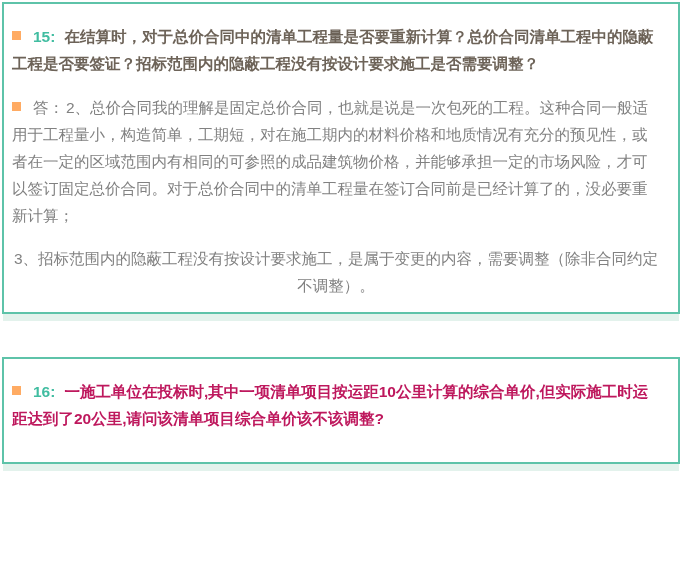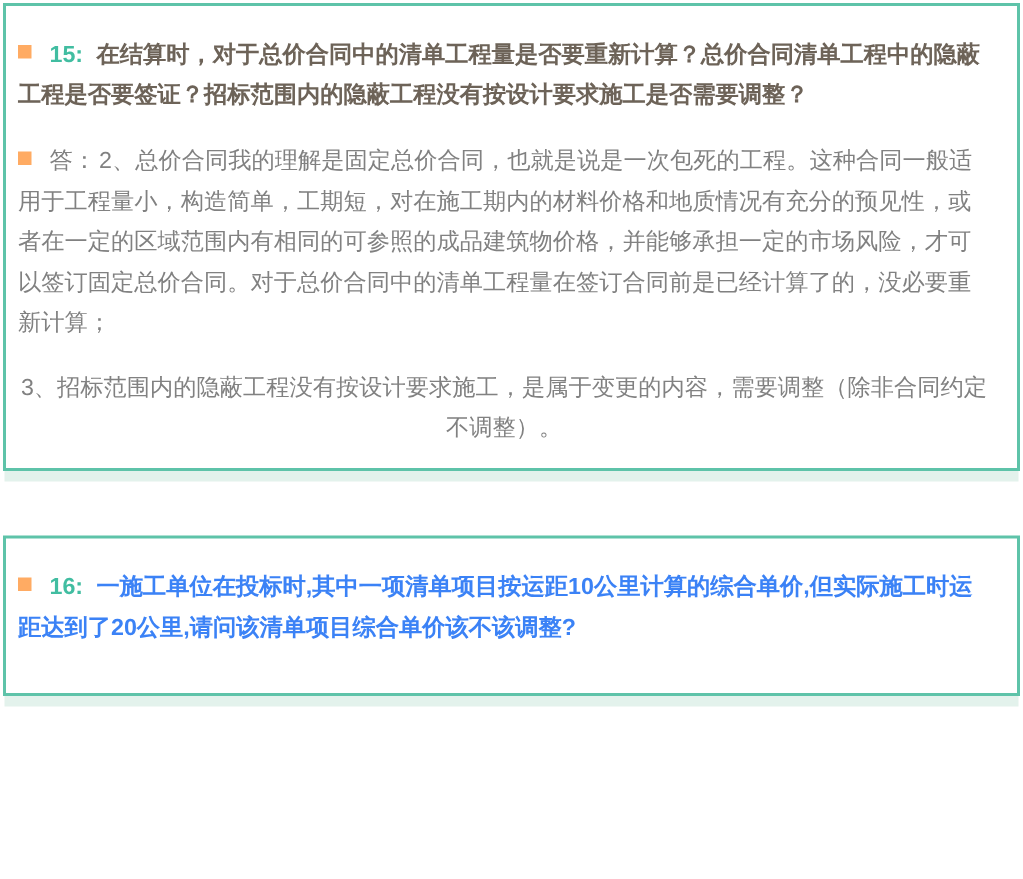--- a/index.html
+++ b/index.html
@@ -63,17 +63,17 @@
       <span class="bullet"></span><span class="qnum">15:</span><span style="color: rgb(109, 99, 88);">在结算时，对于总价合同中的清单工程量是否要重新计算？总价合同清单工程中的隐蔽工程是否要签证？招标范围内的隐蔽工程没有按设计要求施工是否需要调整？</span>
     </p>
     <p class="para">
       <span class="bullet"></span><span class="alabel">答：</span><span>2、总价合同我的理解是固定总价合同，也就是说是一次包死的工程。这种合同一般适用于工程量小，构造简单，工期短，对在施工期内的材料价格和地质情况有充分的预见性，或者在一定的区域范围内有相同的可参照的成品建筑物价格，并能够承担一定的市场风险，才可以签订固定总价合同。对于总价合同中的清单工程量在签订合同前是已经计算了的，没必要重新计算；</span>
     </p>
     <p class="para">3、招标范围内的隐蔽工程没有按设计要求施工，是属于变更的内容，需要调整（除非合同约定不调整）。</p>
   </section>
 
   <section class="card">
     <p class="question">
-      <span class="bullet"></span><span class="qnum">16:</span><span style="color: #3b82f6;">一施工单位在投标时,其中一项清单项目按运距10公里计算的综合单价,但实际施工时运距达到了20公里,请问该清单项目综合单价该不该调整?</span>
+      <span class="bullet"></span><span class="qnum">16:</span><span style="color: #be185d;">一施工单位在投标时,其中一项清单项目按运距10公里计算的综合单价,但实际施工时运距达到了20公里,请问该清单项目综合单价该不该调整?</span>
     </p>
   </section>
 
 </div>
 
 </body></html>

